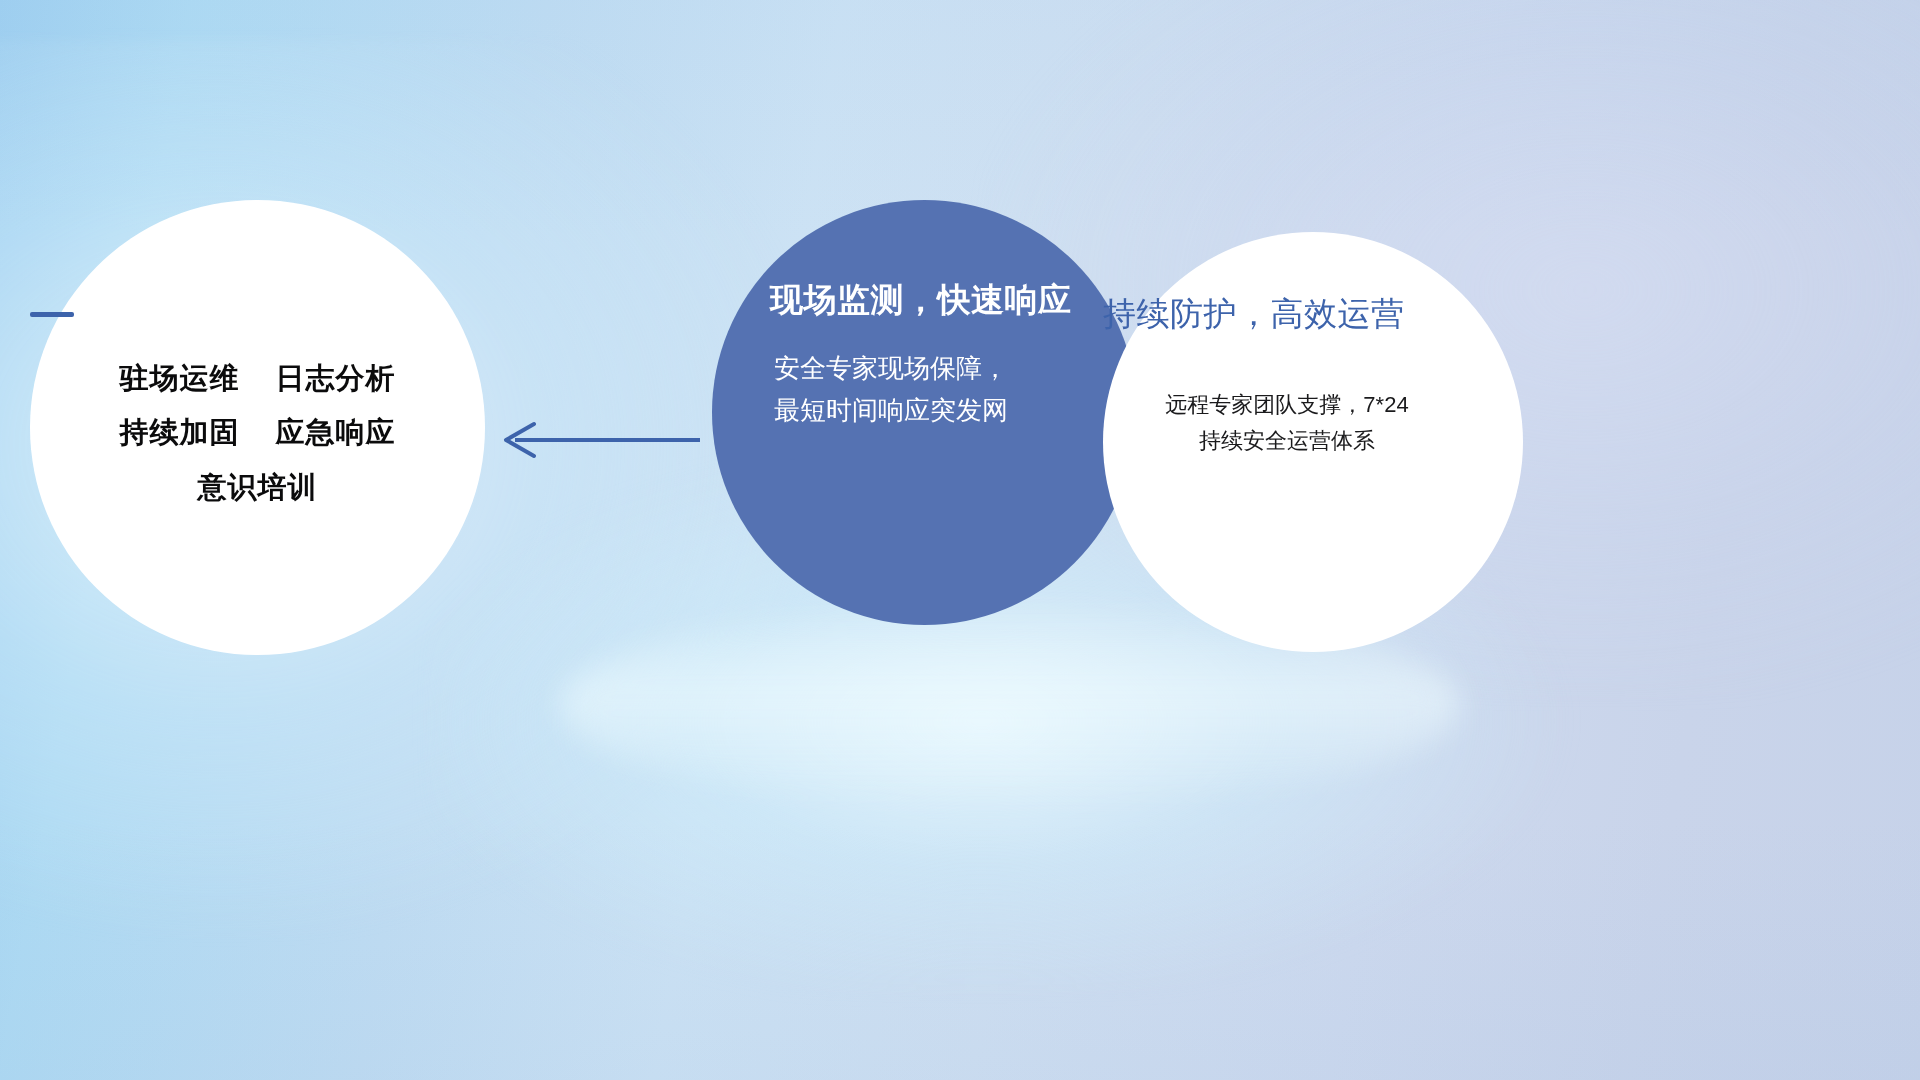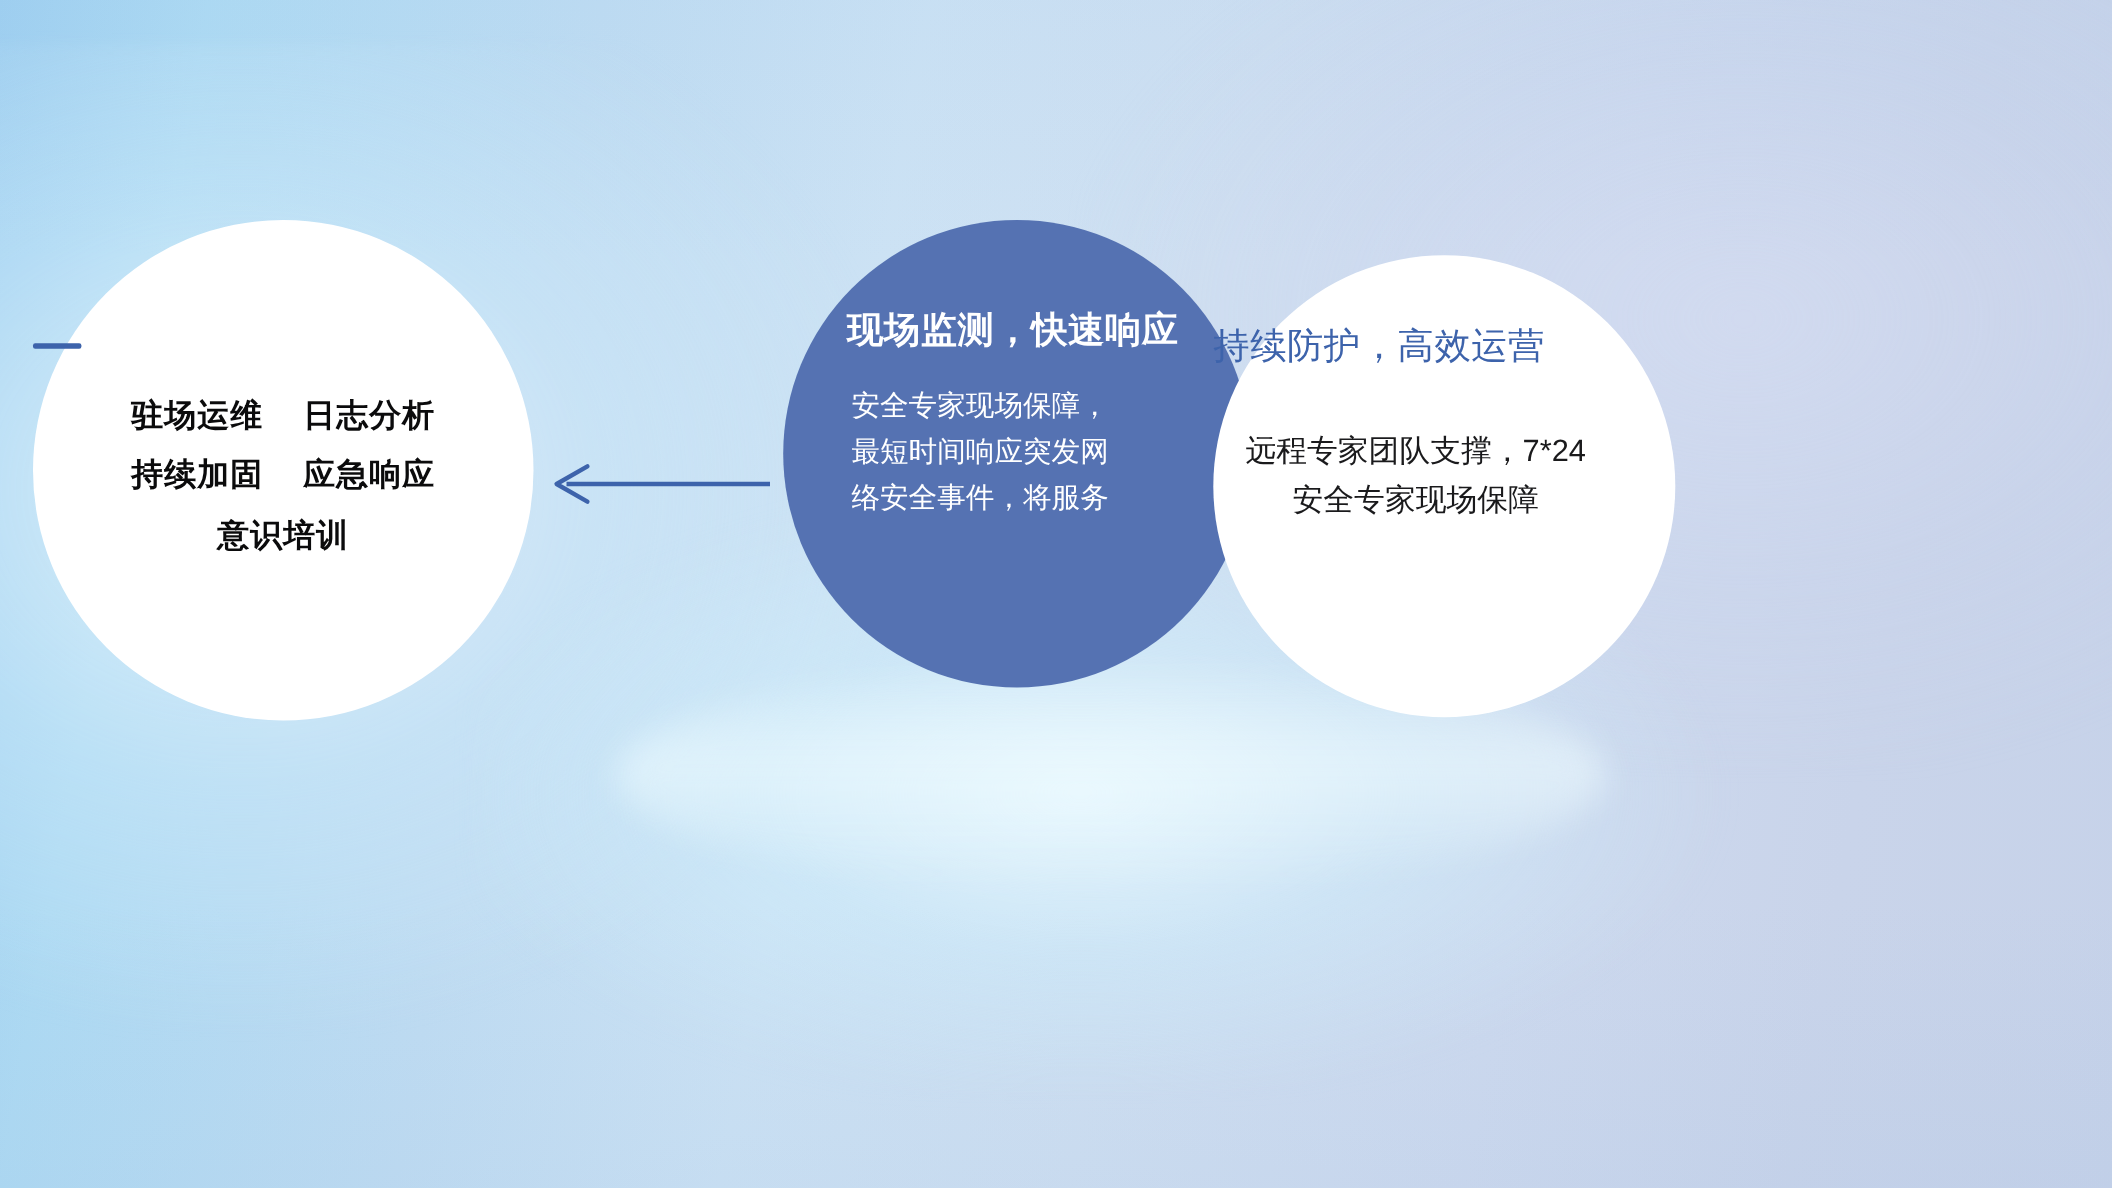--- a/index.html
+++ b/index.html
@@ -184,21 +184,21 @@
   .right-title {
     font-size: 33px;
     font-weight: normal;
     color: #3d63ab;
     letter-spacing: 0.5px;
     white-space: nowrap;
   }
   .right-body {
     margin-top: 50px;
     width: 368px;
-    font-size: 28px;
+    font-size: 22px;
     line-height: 1.62;
     color: #1a1a1c;
     text-align: center;
   }
   .body-line {
     white-space: pre;
   }
   .body-line.last {
     text-align: center;
   }
@@ -229,25 +229,24 @@
       <div class="left-line">持续加固    应急响应</div>
       <div class="left-line">意识培训</div>
     </div>
   </div>
 
   <div class="circle" id="circle-mid">
     <div class="mid-title">现场监测，快速响应</div>
     <div class="mid-body">
       <div class="body-line">安全专家现场保障，</div>
       <div class="body-line">最短时间响应突发网</div>
-      <div class="body-line">络安全事件，将服务</div>
     </div>
   </div>
 
   <div class="circle circle-white" id="circle-right">
     <div class="right-title">持续防护，高效运营</div>
     <div class="right-body">
       <div class="body-line">远程专家团队支撑，7*24</div>
-      <div class="body-line last">安全专家现场保障</div>
+      <div class="body-line last">持续安全运营体系</div>
     </div>
   </div>
 
 </div>
 
 </body></html>

